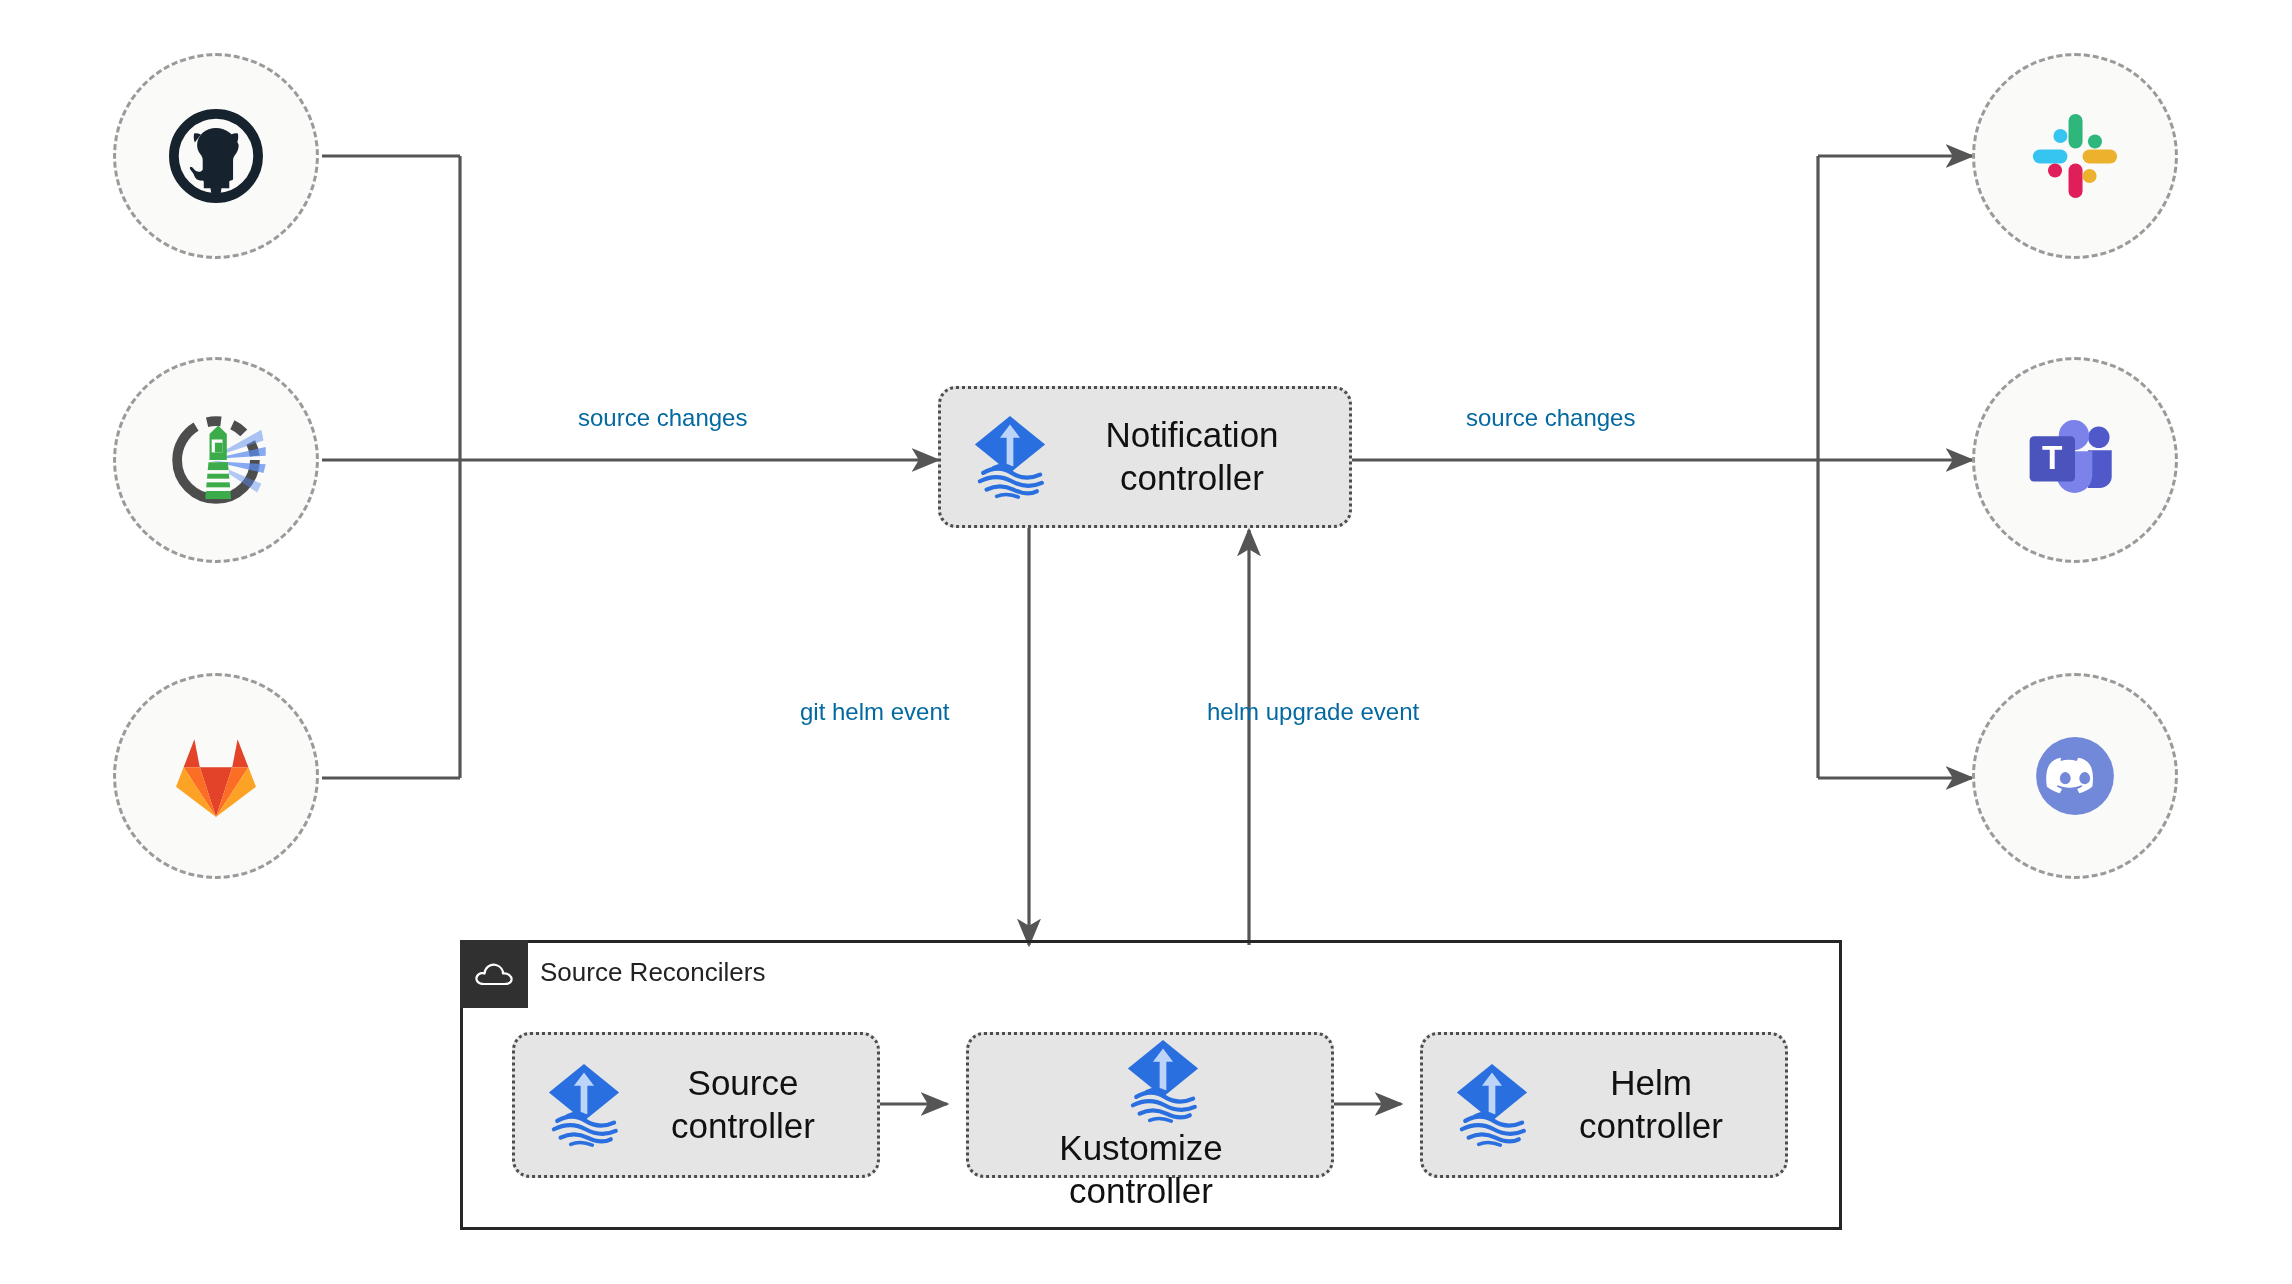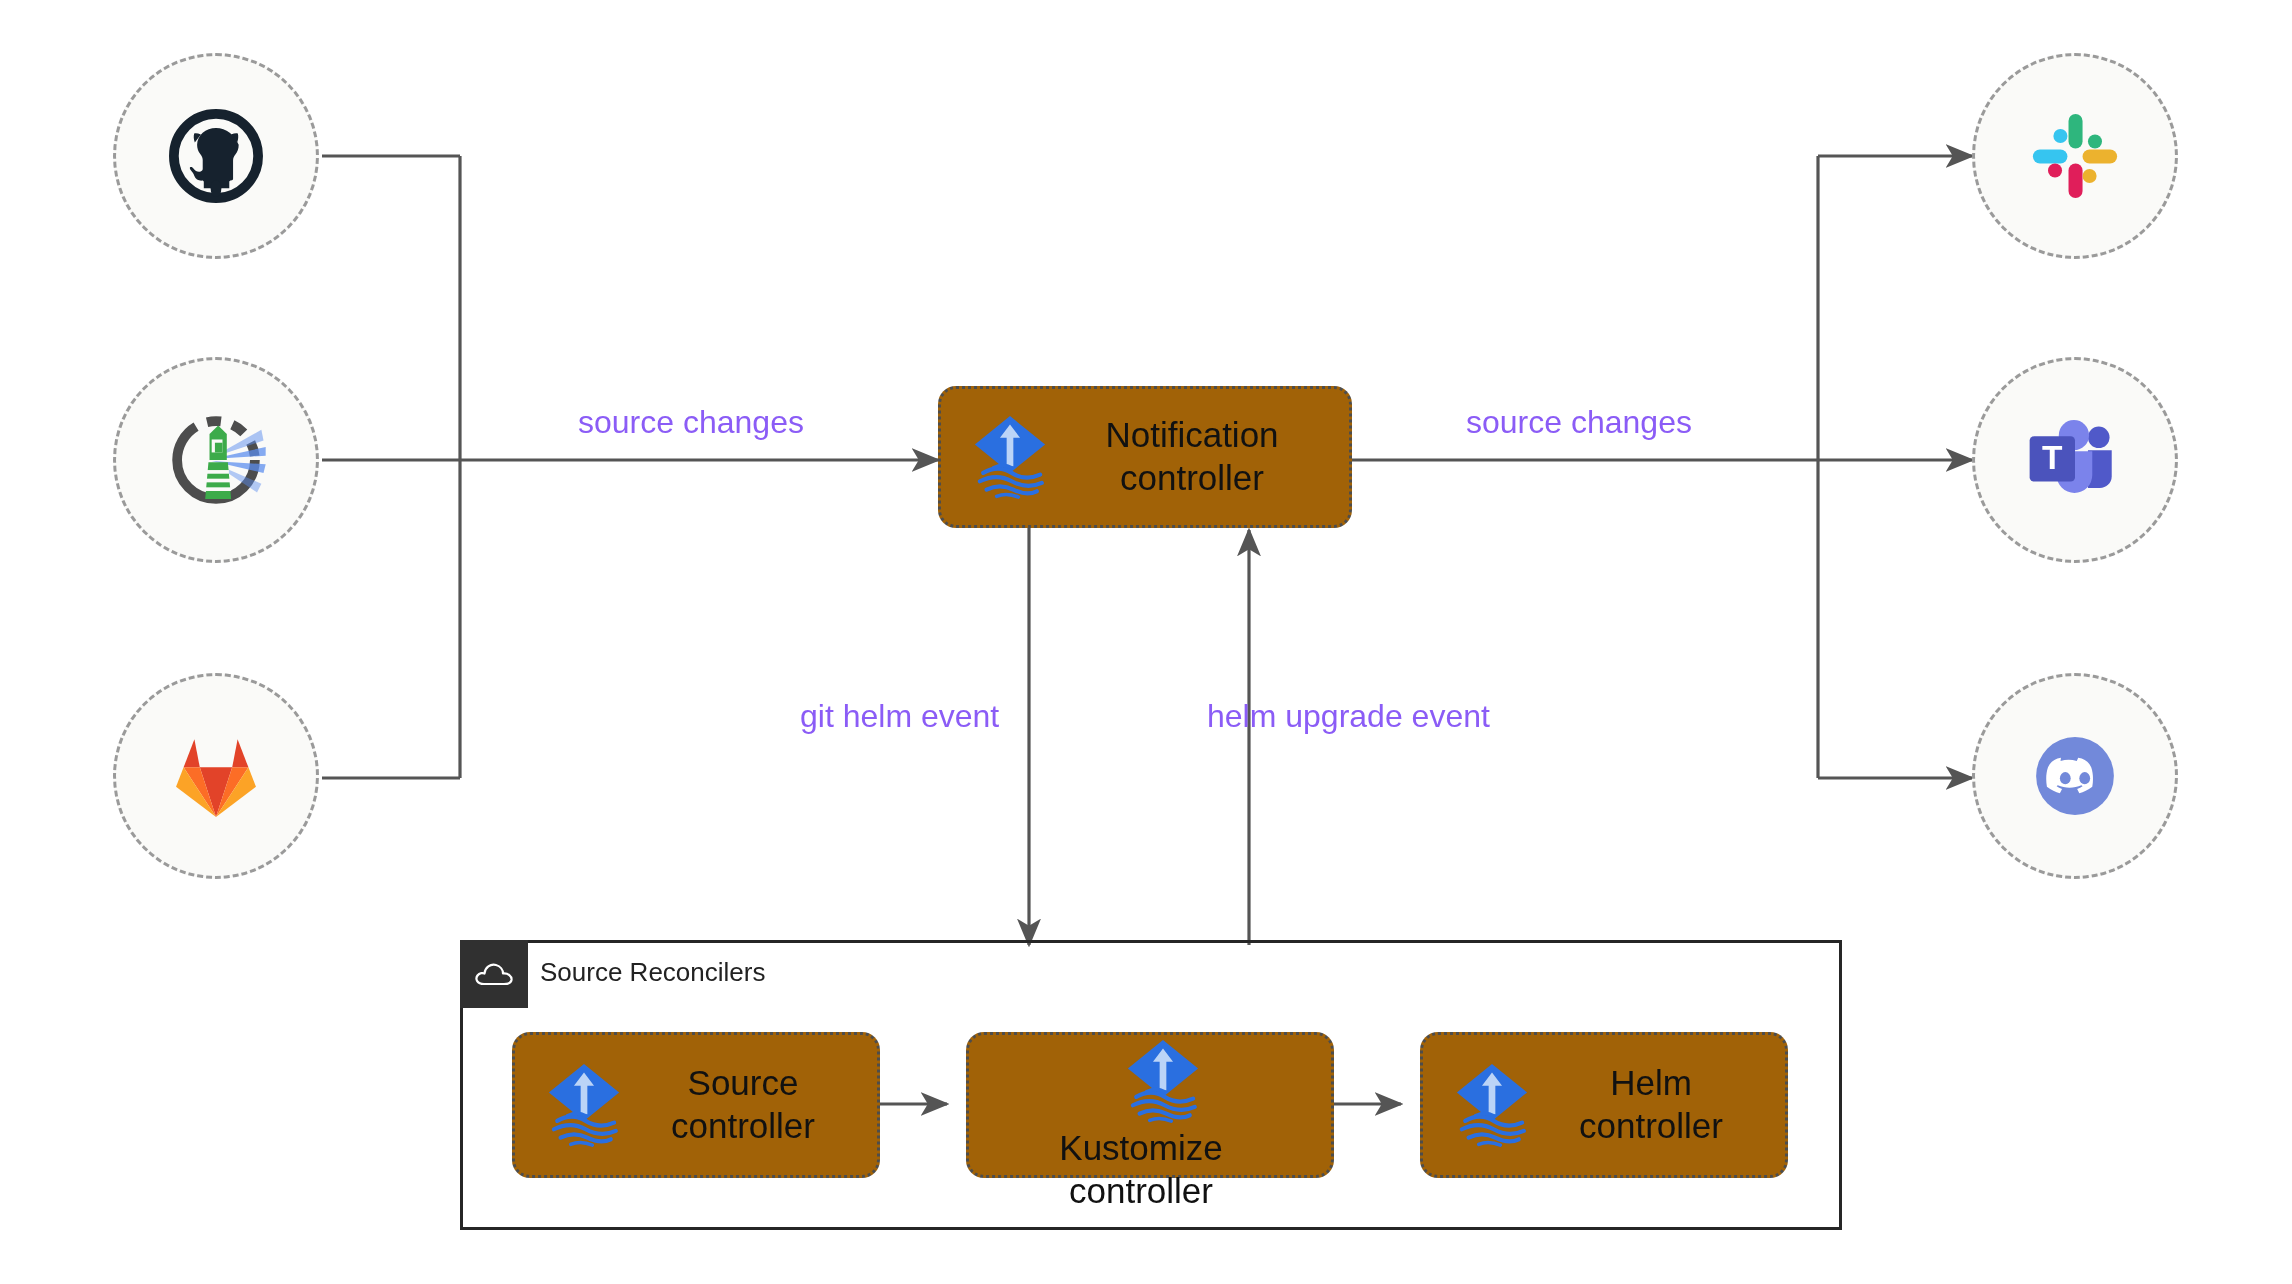--- a/index.html
+++ b/index.html
@@ -42,21 +42,21 @@
   }
   .endpoint .logo {
     width: 108px;
     height: 108px;
     display: block;
   }
 
   
   .card {
     position: absolute;
-    background: #a16207;
+    background: #e5e5e5;
     border: 3px dotted #4d4d4d;
     border-radius: 18px;
     box-sizing: border-box;
     display: flex;
     align-items: center;
     justify-content: flex-start;
   }
   .card .fluxmark {
     width: 86px;
     height: 92px;
@@ -99,22 +99,22 @@
     position: absolute;
     left: 540px;
     top: 957px;
     font-size: 26px;
     color: #222222;
   }
 
   
   .edge-label {
     position: absolute;
-    font-size: 32px;
-    color: #8b5cf6;
+    font-size: 24px;
+    color: #0369a1;
     white-space: nowrap;
   }
 </style>
 </head>
 <body>
 
 <div id="canvas">
 
   <svg id="wires" viewBox="0 0 2292 1284" xmlns="http://www.w3.org/2000/svg">
     <defs>

